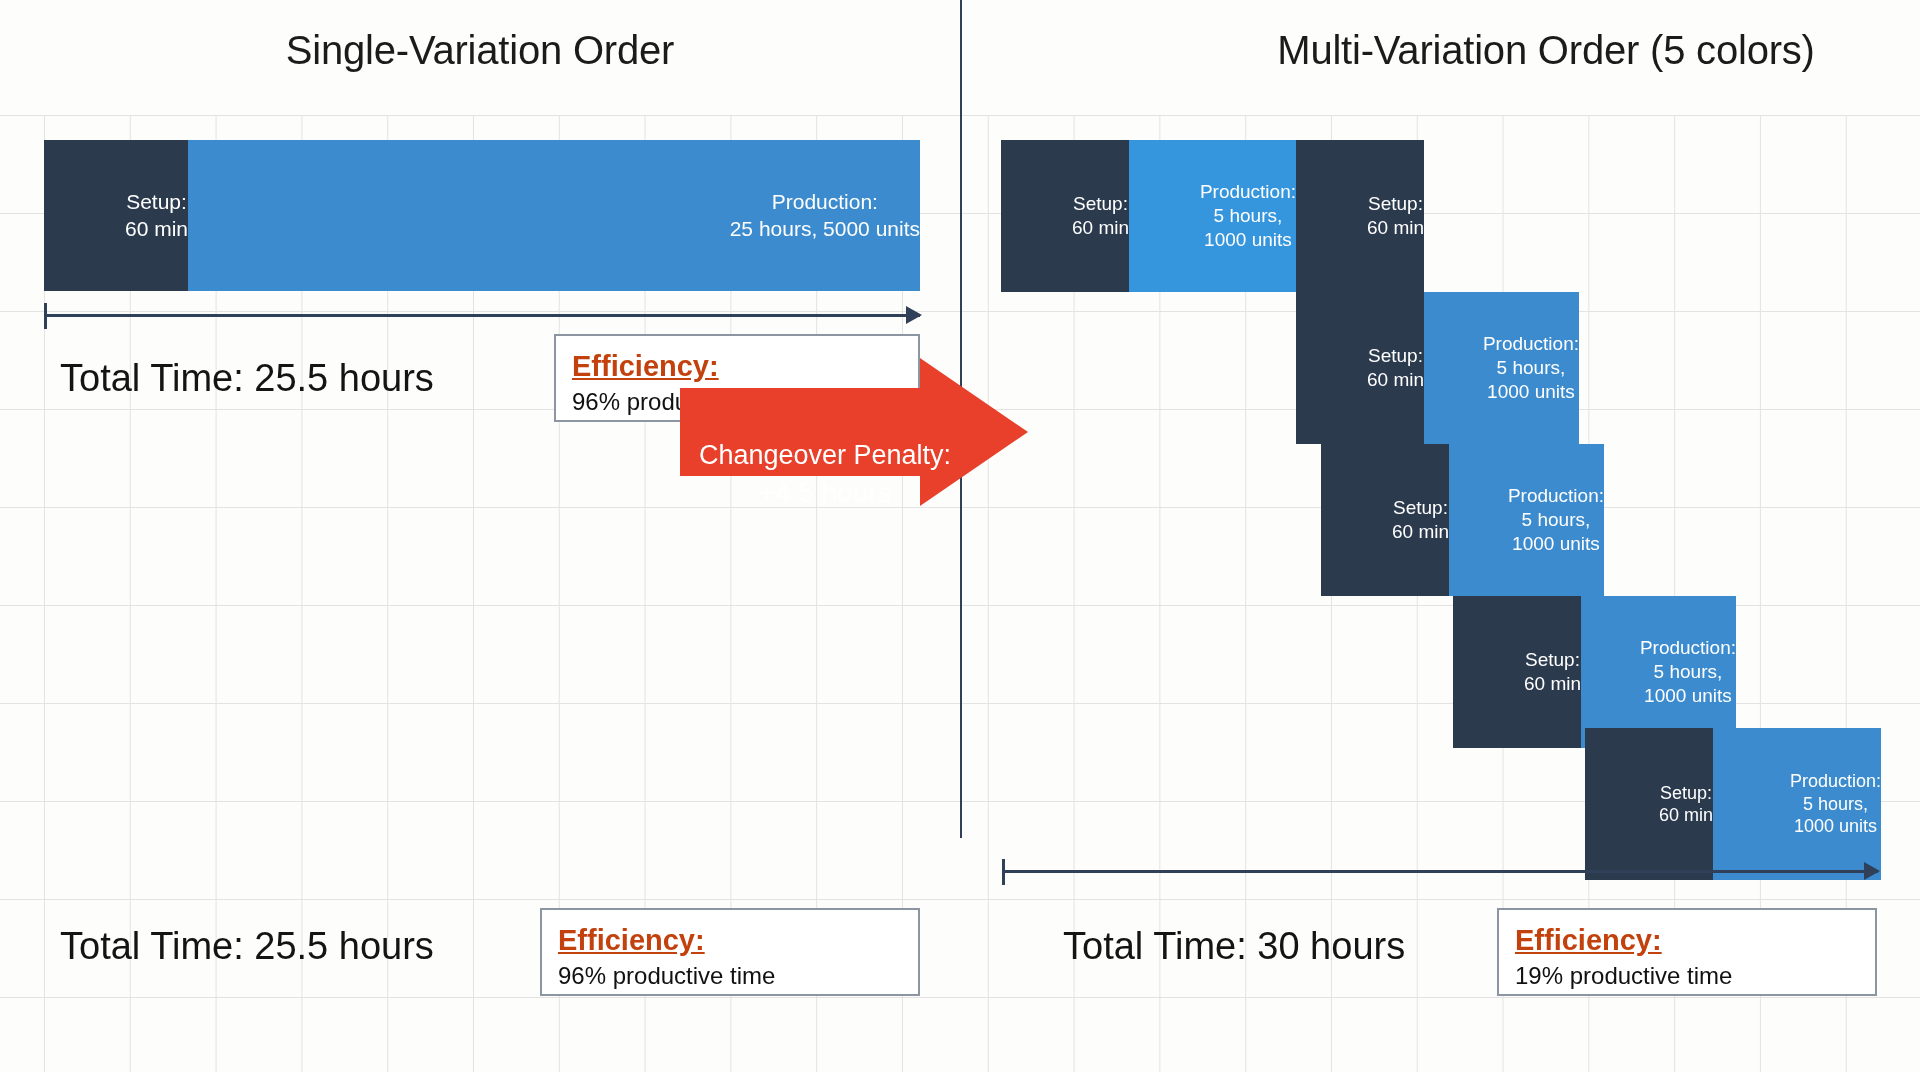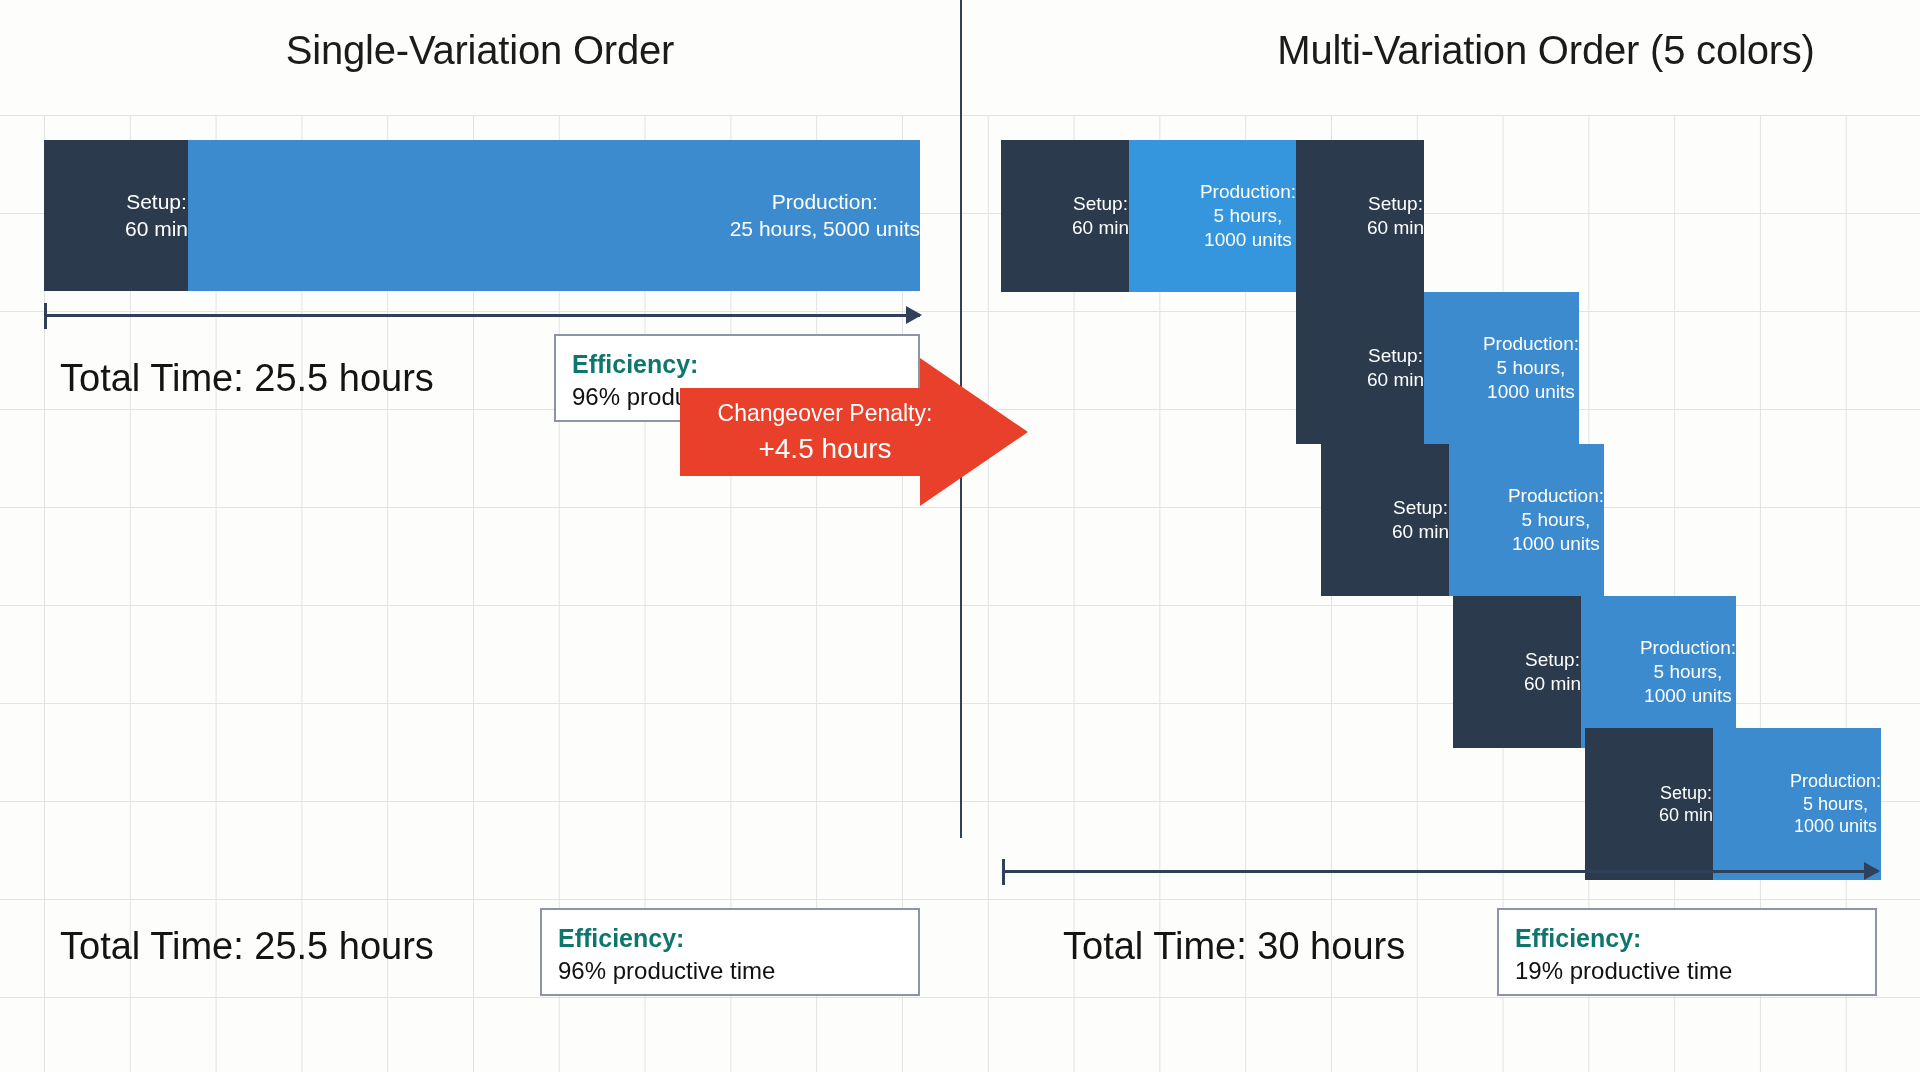--- a/index.html
+++ b/index.html
@@ -104,22 +104,23 @@
 
   
   .eff-box {
     position: absolute;
     background: #ffffff;
     border: 2px solid #8c96a3;
     padding: 12px 16px 14px 16px;
     line-height: 1.28;
   }
   .eff-title {
-    font-size: 25px; font-weight: 700; color: #0f766e;
+    font-size: 29px; font-weight: 700; color: #c2410c;
     display: block;
+    text-decoration: underline;
   }
   .eff-sub {
     font-size: 24px; font-weight: 400; color: #111111;
     display: block; margin-top: 2px;
   }
 
   
   #changeover {
     position: absolute;
     left: 680px; top: 358px;
@@ -127,21 +128,21 @@
   }
   #changeover svg { display: block; }
   #changeover-text {
     position: absolute;
     left: 0; top: 42px;
     width: 290px;
     text-align: center;
     color: #ffffff;
     pointer-events: none;
   }
-  #changeover-line1 { display: block; font-size: 23px; font-weight: 400; }
+  #changeover-line1 { display: block; font-size: 27px; font-weight: 400; margin-top: 40px; }
   #changeover-line2 { display: block; font-size: 28px; font-weight: 400; margin-top: 6px; }
 </style>
 </head>
 <body>
 
 <div id="stage">
 
   <div id="grid"></div>
   <div id="grid-top-line"></div>
   <div id="divider"></div>

